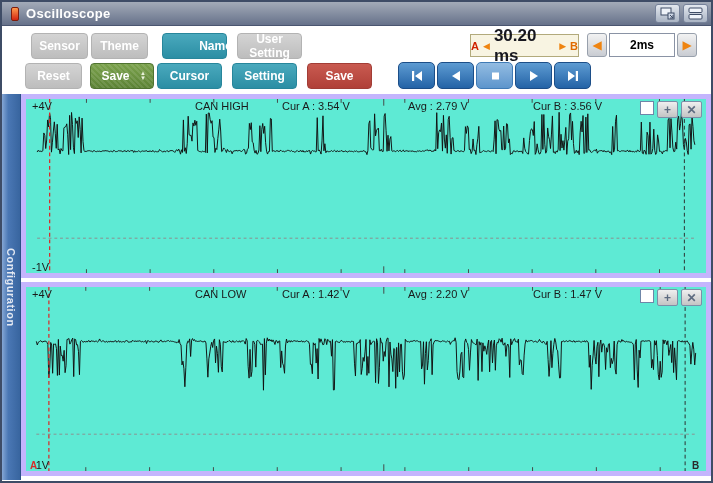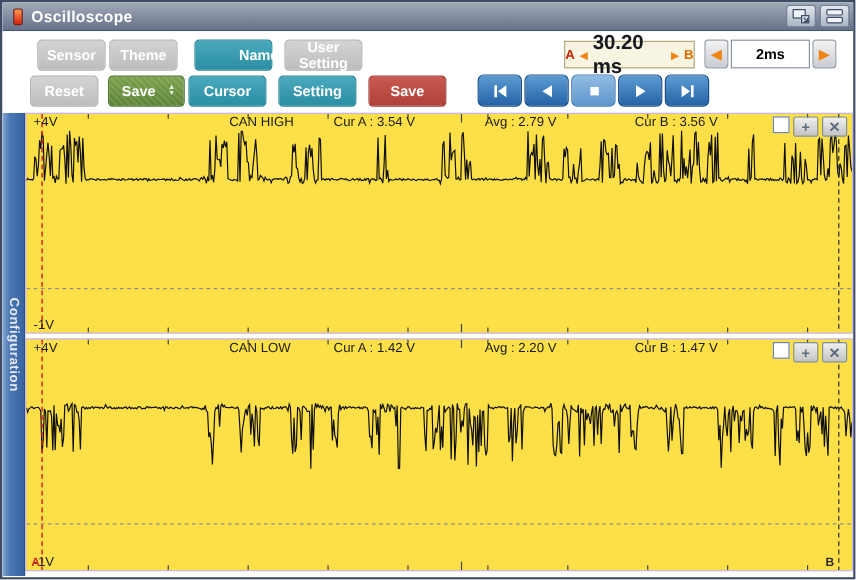--- a/index.html
+++ b/index.html
@@ -81,21 +81,21 @@
   .main { display:flex; height:386px; background:#fff; }
   .sidebar {
     width:19px; height:100%; cursor:pointer;
     background:linear-gradient(90deg,#84a6d4 0%, #4a77b4 35%, #38659f 100%);
     border-right:1px solid #2c5187; display:flex; align-items:center; justify-content:center;
   }
   .sidebar span {
     writing-mode:vertical-rl; font-size:11px; font-weight:bold; color:#e4e9f2; letter-spacing:.5px;
   }
   .channels { flex:1; display:flex; flex-direction:column; }
-  .channel { position:relative; border:1px solid #c4b5fd; background:#fde047; }
+  .channel { position:relative; border:5px solid #c4b5fd; background:#5eead4; }
   .channel.ch1 { height:184px; margin-bottom:4px; }
   .channel.ch2 { height:194px; }
   .wave { position:absolute; left:0; top:0; width:100%; height:100%; display:block; }
   .hdr { position:absolute; top:1px; font-size:11px; color:#1a1a1a; white-space:nowrap; }
   .vtop { left:6px; } .chname { left:145px;margin-left:24px; } .meas-a { left:256px; } .meas-avg { left:382px; } .meas-b { left:507px; }
   .vbot { position:absolute; bottom:0; left:6px; font-size:11px; color:#1a1a1a; }
   .ch-controls { position:absolute; top:2px; right:4px; display:flex; align-items:flex-start; gap:3px; }
   .cb { width:14px; height:14px; background:#fff; border:1px solid #6f86a8; display:inline-block; cursor:pointer; }
   .mini {
     width:21px; height:17px; border-radius:2px; border:1px solid #7d8ea8; padding:0;

